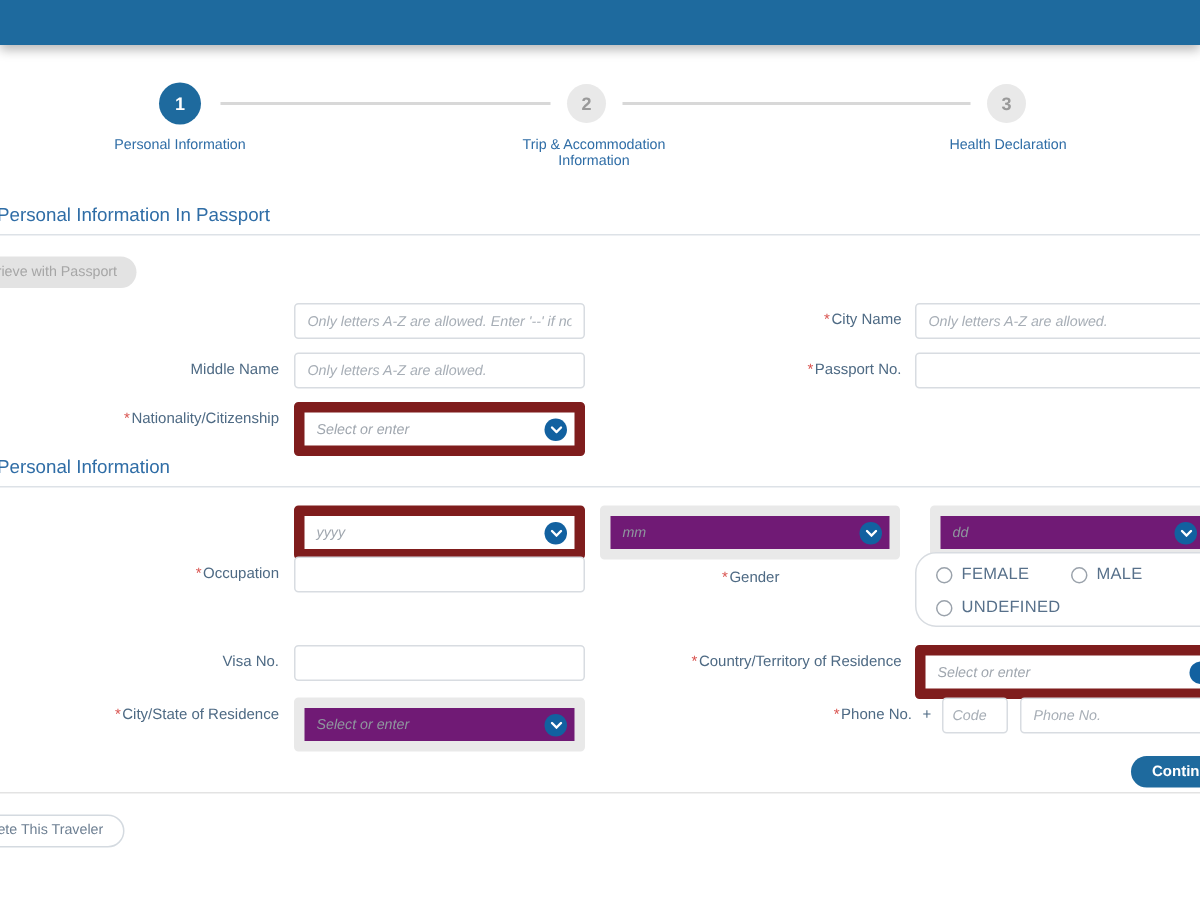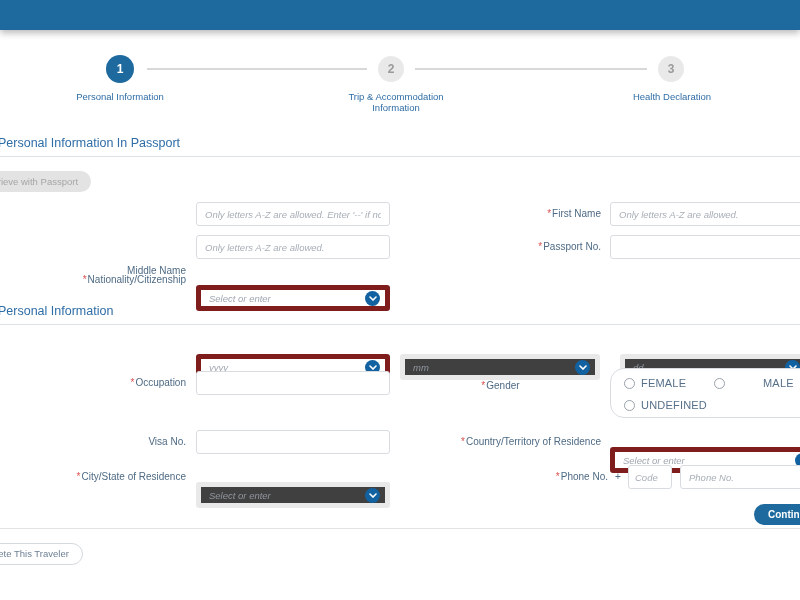--- a/index.html
+++ b/index.html
@@ -39,25 +39,25 @@
   }
   .req { color: #d9534f; margin-right: 1px; font-size: 10px; }
   
   .f-input {
     position: absolute; height: 24px; border: 1px solid #d8dce1; border-radius: 3px;
     background: #fff; font-size: 9.5px; font-style: italic; color: #555;
     padding: 0 8px; outline: none; font-family: "Liberation Sans", sans-serif;
   }
   .f-input::placeholder { color: #a7aeb6; font-style: italic; }
   .select-box {
-    position: absolute; height: 26px; border: 5px solid #7f1d1d; border-radius: 3px;
+    position: absolute; height: 36px; border: 7px solid #7f1d1d; border-radius: 3px;
     background: #fff; display: flex; align-items: center; justify-content: space-between;
-    padding: 0 5px 0 8px; cursor: pointer; margin-top: 17px;
-  }
-  .select-box.disabled { background: #404040; border-color: #e9e9e9; }
+    padding: 0 5px 0 8px; cursor: pointer;
+  }
+  .select-box.disabled { background: #701a75; border-color: #e9e9e9; }
   .select-placeholder { font-size: 9.5px; font-style: italic; color: #a0a7af; }
   .select-box.disabled .select-placeholder { color: #8f969e; }
   .chev-circle {
     width: 15px; height: 15px; border-radius: 50%; background: #1261a0;
     display: flex; align-items: center; justify-content: center; flex: 0 0 auto;
   }
   .chev-circle svg { display: block; }
   
   .pill-gray {
     position: absolute; height: 21px; line-height: 21px; border-radius: 11px;
@@ -111,25 +111,25 @@
   <div class="step-label" style="left:334px;top:91px;width:124px;">Trip &amp; Accommodation Information</div>
   <div class="step-label" style="left:592px;top:91px;width:160px;">Health Declaration</div>
 
   <div class="section-title" style="left:-2px;top:136px;">Personal Information In Passport</div>
   <div class="divider" style="top:156px;"></div>
 
   <button class="pill-gray" style="left:-30px;top:171px;">Retrieve with Passport</button>
 
   <input class="f-input" style="left: 196px; top: 202px; width: 194px;" type="text" placeholder="Only letters A-Z are allowed. Enter '--' if none.">
   <div class="f-label" style="left:400px;top:208px;width:201px;">
-    <span class="req">*</span><span>First Name</span>
+    <span class="req">*</span><span>City Name</span>
   </div>
   <input class="f-input" style="left: 610px; top: 202px; width: 210px;" type="text" placeholder="Only letters A-Z are allowed.">
 
-  <div class="f-label" style="left:0;top:241px;width:186px;margin-top:24px;">Middle Name</div>
+  <div class="f-label" style="left:0;top:241px;width:186px;">Middle Name</div>
   <input class="f-input" style="left: 196px; top: 235px; width: 194px;" type="text" placeholder="Only letters A-Z are allowed.">
   <div class="f-label" style="left:400px;top:241px;width:201px;">
     <span class="req">*</span><span>Passport No.</span>
   </div>
   <input class="f-input" style="left: 610px; top: 235px; width: 210px;" type="text">
 
   <div class="f-label" style="left:0;top:274px;width:186px;">
     <span class="req">*</span><span>Nationality/Citizenship</span>
   </div>
   <div class="select-box" style="left:196px;top:268px;width:194px;">
@@ -174,21 +174,21 @@
   </div>
   <input class="f-input" style="left: 196px; top: 371px; width: 194px;" type="text">
   <div class="f-label" style="left:400px;top:380px;width:201px;text-align:center;">
     <span class="req">*</span><span>Gender</span>
   </div>
   <div class="gender-box" style="left:610px;top:368px;width:210px;height:50px;"></div>
   <div class="radio-item" style="left:624px;top:377px;">
     <span class="radio-circle"></span>
     <span class="radio-label">FEMALE</span>
   </div>
-  <div class="radio-item" style="left:714px;top:377px;gap:32px;">
+  <div class="radio-item" style="left:714px;top:377px;">
     <span class="radio-circle"></span>
     <span class="radio-label">MALE</span>
   </div>
   <div class="radio-item" style="left:624px;top:399px;">
     <span class="radio-circle"></span>
     <span class="radio-label">UNDEFINED</span>
   </div>
 
   <div class="f-label" style="left:0;top:436px;width:186px;">Visa No.</div>
   <input class="f-input" style="left: 196px; top: 430px; width: 194px;" type="text">

